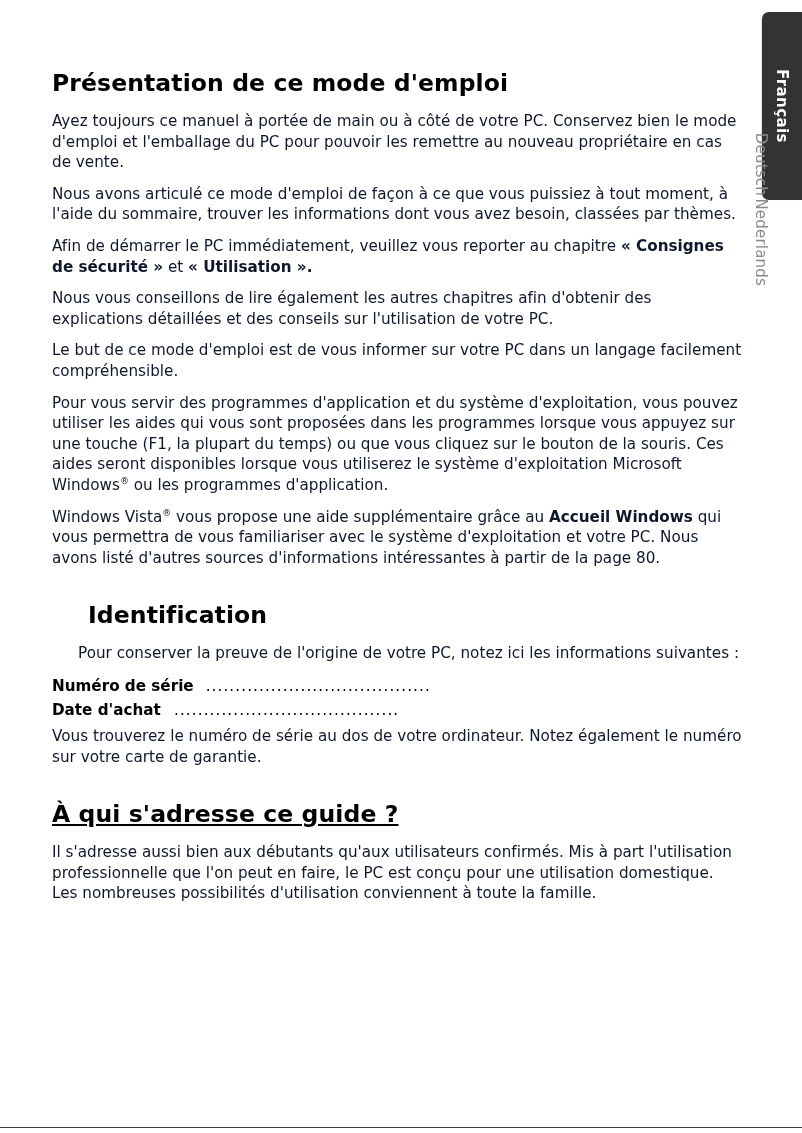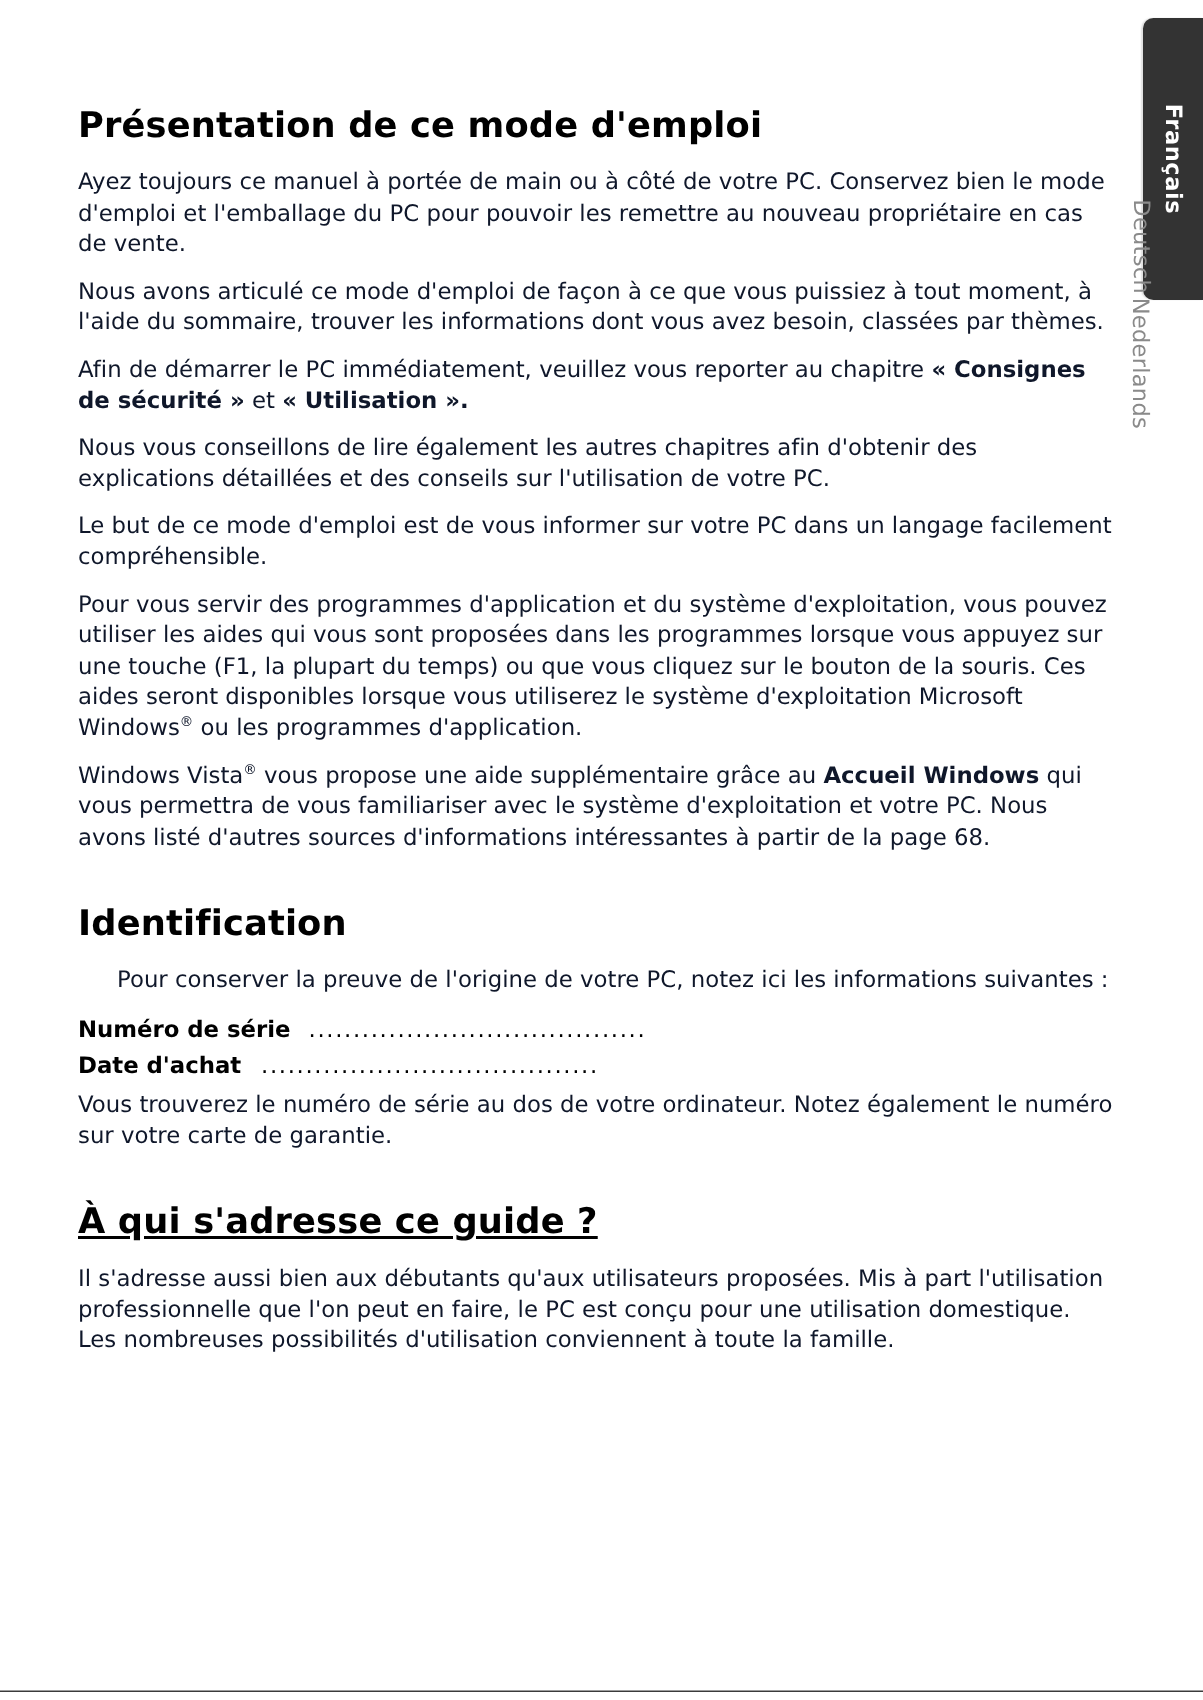--- a/index.html
+++ b/index.html
@@ -35,21 +35,21 @@
   
   h1.section-title {
     font-family: "DejaVu Sans", "Liberation Sans", sans-serif;
     font-weight: bold;
     font-size: 23.5px;
     line-height: 1.15;
     letter-spacing: 0.1px;
     margin: 0 0 14px 0;
     color: #000;
   }
-  .section-title.second { margin-top: 34px; }
+  .section-title.second { margin-top: 34px; margin-left: 36px; }
   .section-title.third  { margin-top: 34px; text-decoration: underline; }
 
   
   p.body-text {
     font-size: 15.2px;
     line-height: 20.6px;
     margin: 0 0 11px 0;
     text-align: left;
     color: #0f172a;
     letter-spacing: 0.01px;
@@ -154,41 +154,41 @@
 
     <p class="body-text">Nous vous conseillons de lire également les autres chapitres afin d'obtenir des explications détaillées et des conseils sur l'utilisation de votre PC.</p>
 
     <p class="body-text">Le but de ce mode d'emploi est de vous informer sur votre PC dans un langage facilement compréhensible.</p>
 
     <p class="body-text">
       <span>Pour vous servir des programmes d'application et du système d'exploitation, vous pouvez utiliser les aides qui vous sont proposées dans les programmes lorsque vous appuyez sur une touche (F1, la plupart du temps) ou que vous cliquez sur le bouton de la souris. Ces aides seront disponibles lorsque vous utiliserez le système d'exploitation Microsoft Windows</span><sup class="reg">®</sup><span> ou les programmes d'application.</span>
     </p>
 
     <p class="body-text">
-      <span>Windows Vista</span><sup class="reg">®</sup><span> vous propose une aide supplémentaire grâce au </span><strong>Accueil Windows</strong><span> qui vous permettra de vous familiariser avec le système d'exploitation et votre PC. Nous avons listé d'autres sources d'informations intéressantes à partir de la page 68.</span>
+      <span>Windows Vista</span><sup class="reg">®</sup><span> vous propose une aide supplémentaire grâce au </span><strong>Accueil Windows</strong><span> qui vous permettra de vous familiariser avec le système d'exploitation et votre PC. Nous avons listé d'autres sources d'informations intéressantes à partir de la page 80.</span>
     </p>
 
     <h1 class="section-title second">Identification</h1>
 
     <p class="body-text tight">Pour conserver la preuve de l'origine de votre PC, notez ici les informations suivantes :</p>
 
     <div class="id-block">
       <div class="id-line">
         <span class="label">Numéro de série</span><span class="dots">......................................</span>
       </div>
       <div class="id-line">
         <span class="label">Date d'achat</span><span class="dots">......................................</span>
       </div>
     </div>
 
     <p class="body-text">Vous trouverez le numéro de série au dos de votre ordinateur. Notez également le numéro sur votre carte de garantie.</p>
 
     <h1 class="section-title third">À qui s'adresse ce guide ?</h1>
 
-    <p class="body-text">Il s'adresse aussi bien aux débutants qu'aux utilisateurs proposées. Mis à part l'utilisation professionnelle que l'on peut en faire, le PC est conçu pour une utilisation domestique. Les nombreuses possibilités d'utilisation conviennent à toute la famille.</p>
+    <p class="body-text">Il s'adresse aussi bien aux débutants qu'aux utilisateurs confirmés. Mis à part l'utilisation professionnelle que l'on peut en faire, le PC est conçu pour une utilisation domestique. Les nombreuses possibilités d'utilisation conviennent à toute la famille.</p>
 
   </div>
 
   <div class="side-tabs">
     <div class="tab-active">
       <span class="tab-label">Français</span>
     </div>
     <span class="tab-inactive t1">Deutsch</span>
     <span class="tab-inactive t2">Nederlands</span>
   </div>

